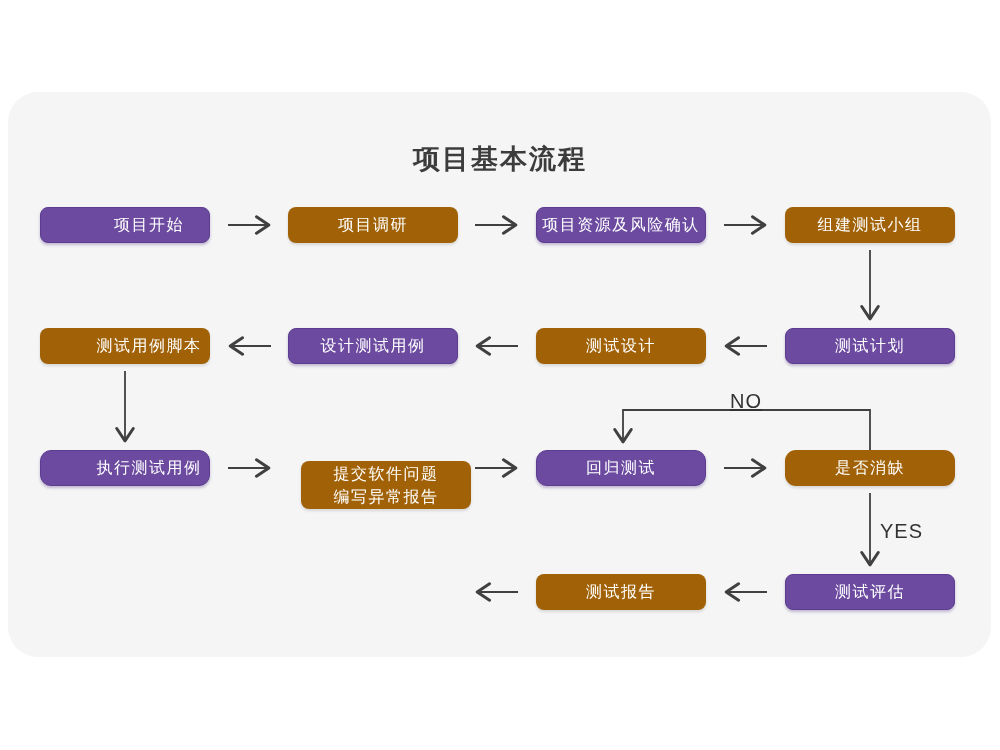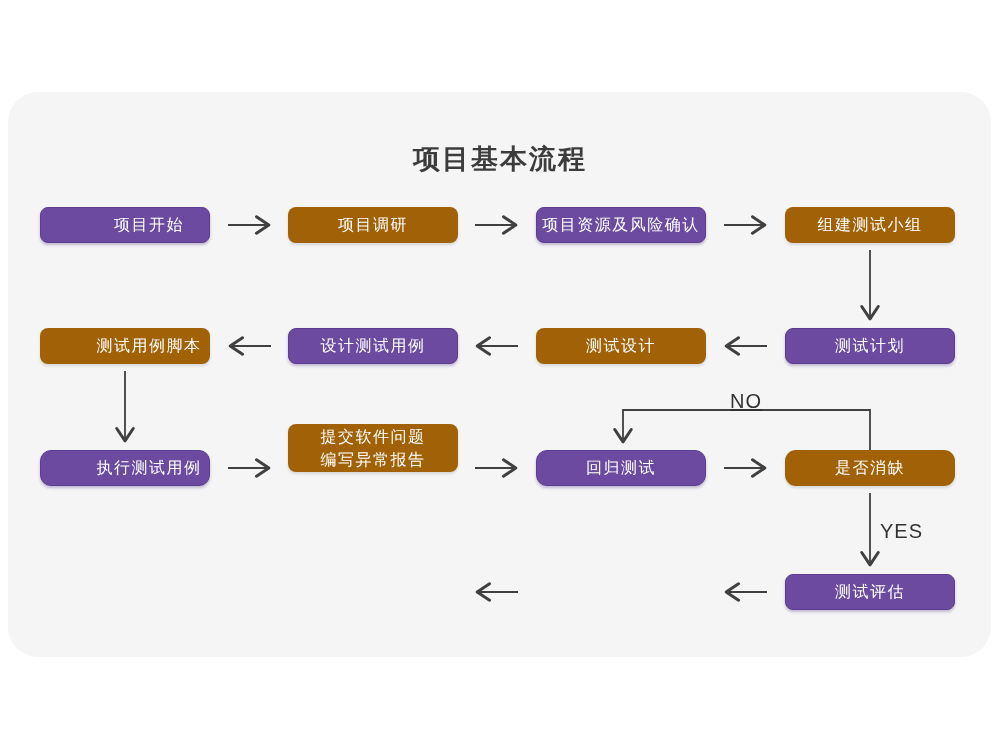--- a/index.html
+++ b/index.html
@@ -65,21 +65,21 @@
   }
   
   .c1 { left: 40px; padding-left: 48px; }
   .c2 { left: 288px; }
   .c3 { left: 536px; }
   .c4 { left: 785px; }
   
   .r1 { top: 207px; }
   .r2 { top: 328px; }
   .r3 { top: 450px; border-radius: 11px; }
-  .r3tall { top: 424px; }
+  .r3tall { top: 461px; margin-left: 13px; }
   .r4 { top: 574px; }
 
   .arrows-layer {
     position: absolute;
     left: 0;
     top: 0;
     width: 1000px;
     height: 750px;
     pointer-events: none;
   }
@@ -155,14 +155,15 @@
   <div class="node purple c2 r2">设计测试用例</div>
   <div class="node gray c1 r2">测试用例脚本</div>
 
   <div class="node purple c1 r3">执行测试用例</div>
   <div class="node gray tall c2 r3tall">提交软件问题
 编写异常报告</div>
   <div class="node purple c3 r3">回归测试</div>
   <div class="node gray c4 r3">是否消缺</div>
 
   <div class="node purple c4 r4">测试评估</div>
+  <div class="node gray c3 r4">测试报告</div>
 
 </div>
 
 </body></html>

